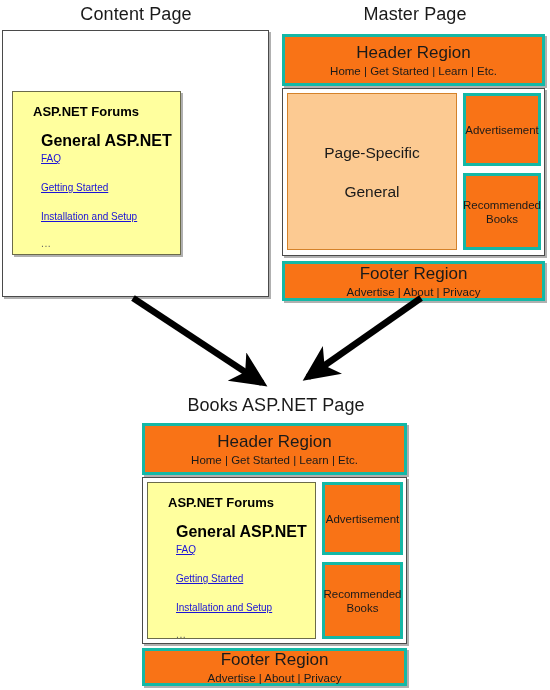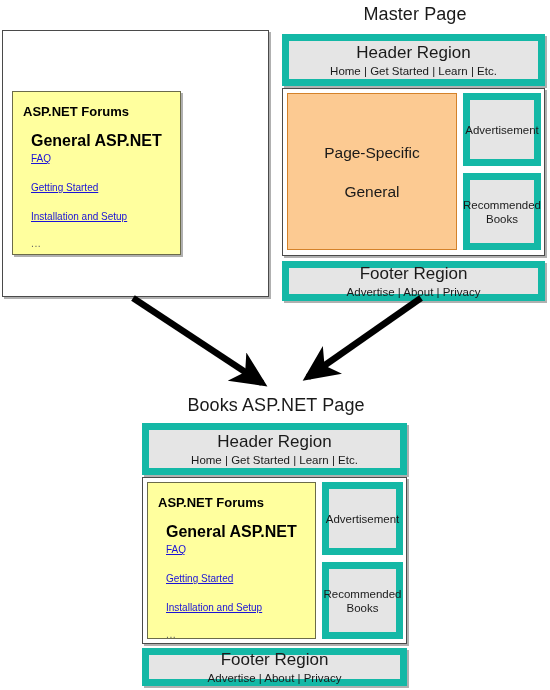--- a/index.html
+++ b/index.html
@@ -33,22 +33,22 @@
   .box {
     position: absolute;
     box-sizing: border-box;
     border: 1px solid #4a4a4a;
     background: #ffffff;
   }
   .shadowed {
     box-shadow: 2px 2px 0 rgba(150,150,150,0.75);
   }
   .region {
-    background: #e5e5e5;
-    border: 7px solid #14b8a6;
+    background: #f97316;
+    border: 3px solid #14b8a6;
   }
   .yellow {
     background: #ffff9e;
     border: 1px solid #6b6b4a;
   }
   .orange {
     background: #fcca92;
     border: 1px solid #d4822a;
     gap: 20px;
   }
@@ -78,21 +78,21 @@
   }
   .orange-label {
     font-size: 15.5px;
     line-height: 19px;
     color: #1a1a1a;
   }
 
   
   .forums {
     box-sizing: border-box;
-    padding: 12px 0 0 10px;
+    padding: 12px 0 0 20px;
   }
   .forums-title {
     font-size: 13px;
     font-weight: bold;
     color: #000;
     line-height: 16px;
   }
   .forums-inner { margin-top: 14px; margin-left: 8px; }
   .cat {
     font-size: 16px;
@@ -118,20 +118,21 @@
     letter-spacing: 0.5px;
   }
 
   svg.arrows { position: absolute; left: 0; top: 0; width: 550px; height: 690px; overflow: visible; }
 </style>
 </head>
 <body>
 
 <div class="stage">
 
+  <div class="panel-title" style="left:2px; top:3px; width:268px;">Content Page</div>
 
   <div class="panel-title" style="left:282px; top:3px; width:266px;">Master Page</div>
 
   <div class="panel-title" style="left:142px; top:394px; width:268px;">Books ASP.NET Page</div>
 
   <div class="box shadowed" style="left:2px; top:30px; width:267px; height:267px;">
 
     <div class="box shadowed yellow forums" style="left:9px; top:60px; width:169px; height:164px;">
       <div class="forums-title">ASP.NET Forums</div>
       <div class="forums-inner">

